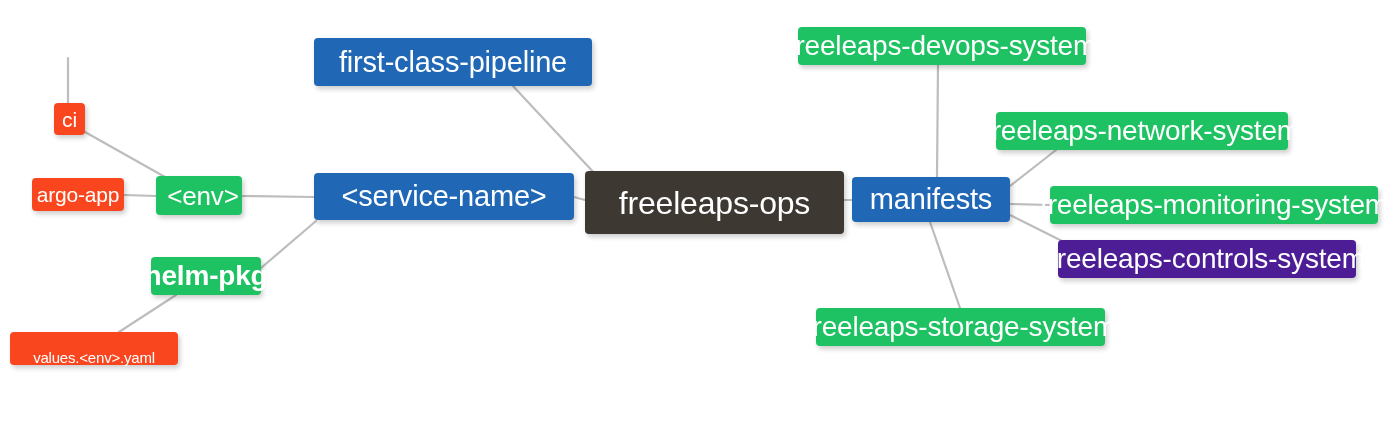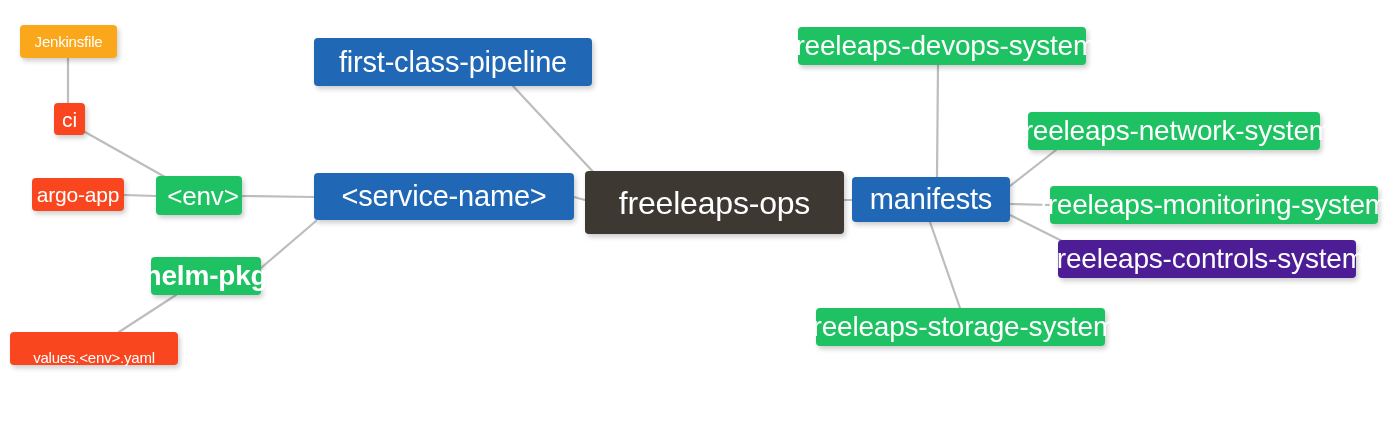--- a/index.html
+++ b/index.html
@@ -67,23 +67,20 @@
       <path d="M 165,177 L 85,132" fill="none" stroke="#bdbdbd" stroke-width="2.2" stroke-linecap="round"></path>
       <path d="M 156,196 L 124,195" fill="none" stroke="#bdbdbd" stroke-width="2.2" stroke-linecap="round"></path>
       <path d="M 68,103 L 68,58" fill="none" stroke="#bdbdbd" stroke-width="2.2" stroke-linecap="round"></path>
       <path d="M 176,295 L 119,332" fill="none" stroke="#bdbdbd" stroke-width="2.2" stroke-linecap="round"></path>
       <path d="M 937,177 L 938,65" fill="none" stroke="#bdbdbd" stroke-width="2.2" stroke-linecap="round"></path>
       <path d="M 1010,186 L 1056,150" fill="none" stroke="#bdbdbd" stroke-width="2.2" stroke-linecap="round"></path>
       <path d="M 1010,204 L 1050,205" fill="none" stroke="#bdbdbd" stroke-width="2.2" stroke-linecap="round"></path>
       <path d="M 1010,215 L 1092,256" fill="none" stroke="#bdbdbd" stroke-width="2.2" stroke-linecap="round"></path>
       <path d="M 930,222 L 960,308" fill="none" stroke="#bdbdbd" stroke-width="2.2" stroke-linecap="round"></path>
     </svg>
-<div class="node sz-micro" style="left: 20px; top: 25px; width: 97px; height: 33px; background: rgb(251, 167, 27);">
-      <span class="node-label">Jenkinsfile</span>
-    </div>
     <div class="node sz-tiny" style="left: 54px; top: 103px; width: 31px; height: 32px; background: rgb(249, 70, 30);">
       <span class="node-label">ci</span>
     </div>
     <div class="node sz-tiny" style="left: 32px; top: 178px; width: 92px; height: 33px; background: rgb(249, 70, 30);">
       <span class="node-label">argo-app</span>
     </div>
     <div class="node sz-mid" style="left: 156px; top: 176px; width: 86px; height: 39px; background: rgb(30, 194, 99);">
       <span class="node-label">&lt;env&gt;</span>
     </div>
     <div class="node sz-small" style="left: 151px; top: 257px; width: 110px; height: 38px; background: rgb(30, 194, 99); font-weight: bold;">
@@ -100,21 +97,21 @@
     </div>
     <div class="node sz-root" style="left: 585px; top: 171px; width: 259px; height: 63px; background: rgb(62, 56, 51);">
       <span class="node-label">freeleaps-ops</span>
     </div>
     <div class="node sz-big" style="left: 852px; top: 177px; width: 158px; height: 45px; background: rgb(32, 104, 181);">
       <span class="node-label">manifests</span>
     </div>
     <div class="node sz-small" style="left: 798px; top: 27px; width: 288px; height: 38px; background: rgb(30, 194, 99);">
       <span class="node-label">freeleaps-devops-system</span>
     </div>
-    <div class="node sz-small" style="left: 1028px; top: 112px; width: 292px; height: 38px; background: rgb(30, 194, 99);">
+    <div class="node sz-small" style="left: 996px; top: 112px; width: 292px; height: 38px; background: rgb(30, 194, 99);">
       <span class="node-label">freeleaps-network-system</span>
     </div>
     <div class="node sz-small" style="left: 1050px; top: 186px; width: 328px; height: 38px; background: rgb(30, 194, 99);">
       <span class="node-label">freeleaps-monitoring-system</span>
     </div>
     <div class="node sz-small" style="left: 1058px; top: 240px; width: 298px; height: 38px; background: #4c1d95;">
       <span class="node-label">freeleaps-controls-system</span>
     </div>
     <div class="node sz-small" style="left: 816px; top: 308px; width: 289px; height: 38px; background: rgb(30, 194, 99);">
       <span class="node-label">freeleaps-storage-system</span>

